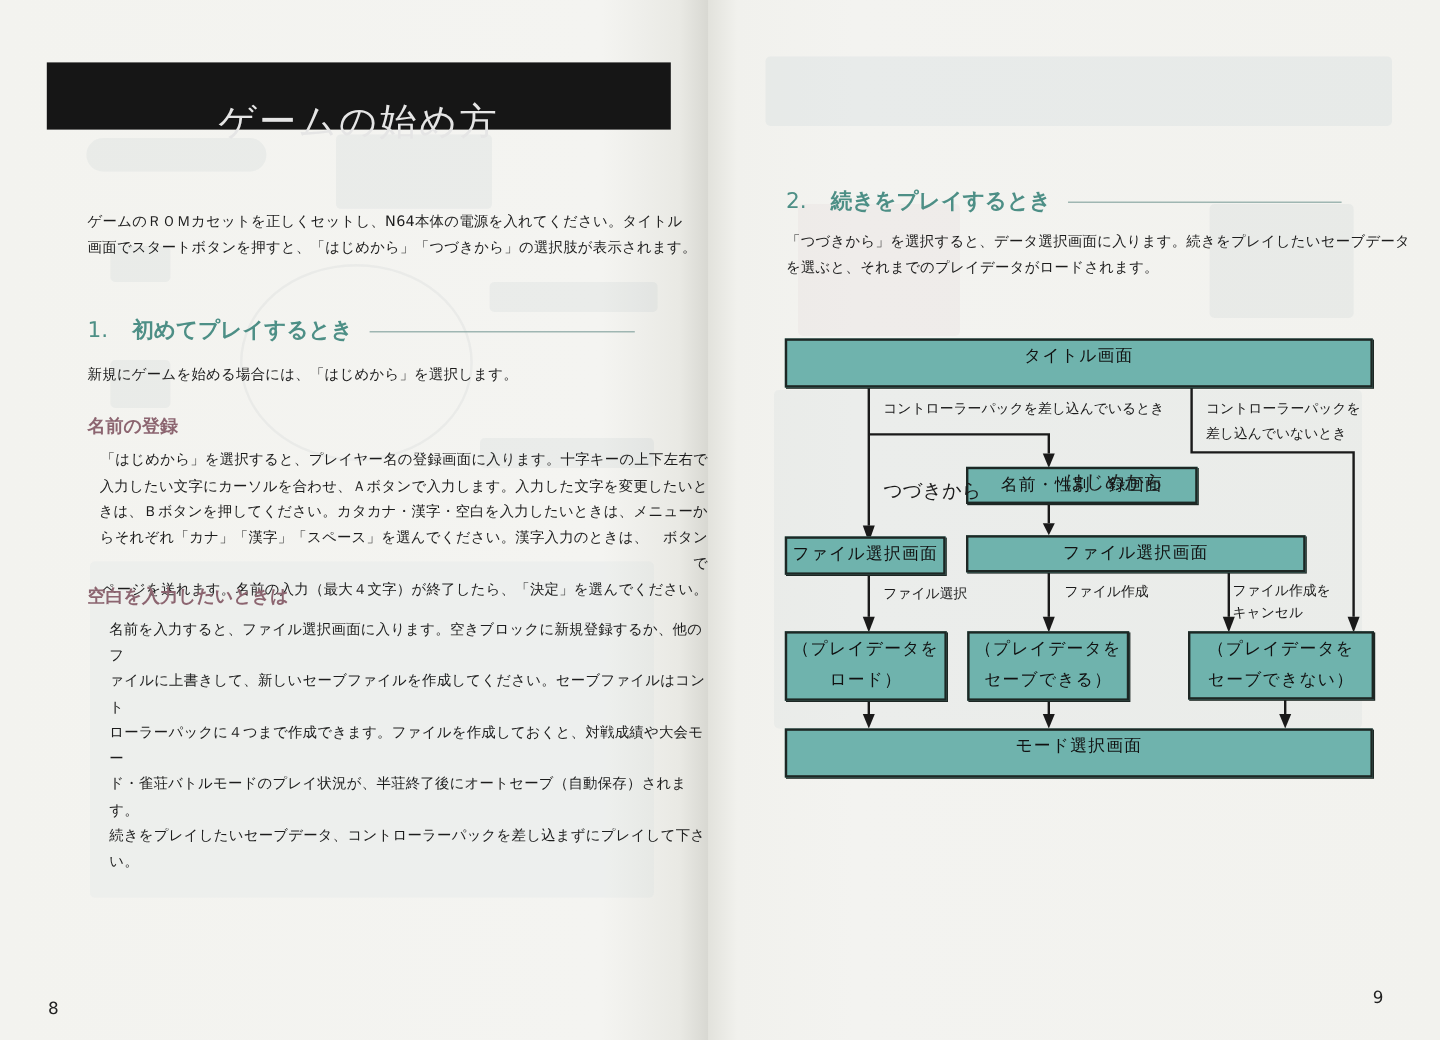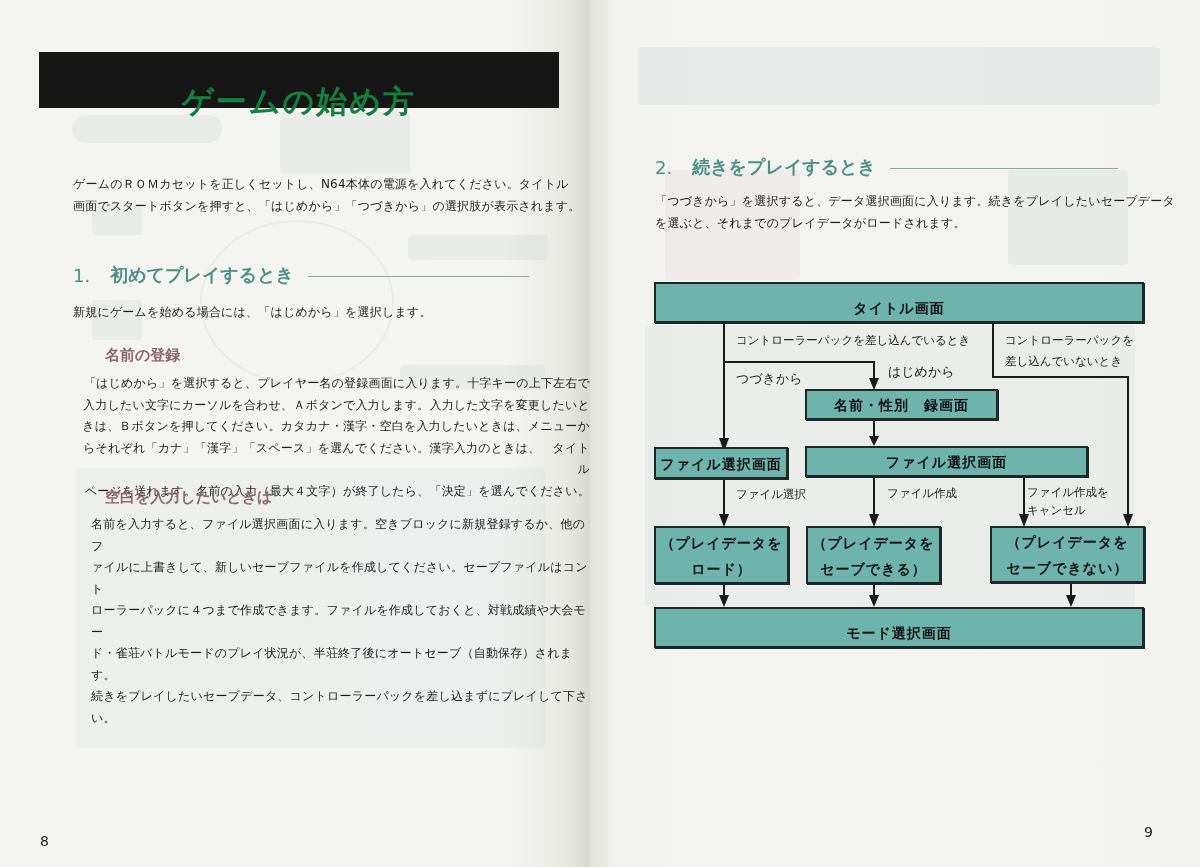--- a/index.html
+++ b/index.html
@@ -15,45 +15,45 @@
 
   
   .ghost { position: absolute; background: rgba(150,170,175,0.10); border-radius: 4px; }
   .ghost-round { border-radius: 30px; }
   .ghost-circle { border-radius: 50%; border: 2px solid rgba(150,160,165,0.10); background: transparent; }
 
   .title-bar {
     position: absolute; left: 39px; top: 52px; width: 520px; height: 56px;
     background: #161616; display: flex; align-items: center; justify-content: center;
   }
-  .title-bar span { color: #15803d; font-size: 31px; font-weight: bold; letter-spacing: 2px; margin-top: 44px; }
+  .title-bar span { color: #e5e5e5; font-size: 31px; font-weight: normal; letter-spacing: 2px; margin-top: 44px; }
 
   .para { position: absolute; font-size: 12px; line-height: 21.5px; color: #1c1c1c; letter-spacing: 0.2px; }
 
   .section-heading {
     position: absolute; display: flex; align-items: center; color: #4d8f86;
     font-size: 18px; font-weight: bold;
   }
   .section-heading .num { margin-right: 20px; font-weight: normal; }
   .section-heading .rule { flex: 1; height: 0; border-top: 1px solid #8aa7a3; margin-left: 14px; margin-top: 2px; }
 
-  .sub-heading { position: absolute; color: #8c6570; font-size: 15px; font-weight: bold; margin-left: 32px; }
+  .sub-heading { position: absolute; color: #8c6570; font-size: 15px; font-weight: bold; }
 
   .page-num { position: absolute; font-size: 14px; color: #222; }
 
   
   .fc-box {
     position: absolute; background: #6fb3ad; border: 2px solid #1d2724;
     box-shadow: 1px 1px 0 #1d2724;
-    display: flex; align-items: flex-end; justify-content: center; text-align: center;
-    font-size: 14px; color: #111; font-weight: bold; letter-spacing: 1px; line-height: 26px;
+    display: flex; align-items: flex-start; justify-content: center; text-align: center;
+    font-size: 14px; color: #111; font-weight: normal; letter-spacing: 1px; line-height: 26px;
     box-sizing: border-box;
   }
   .fc-label { position: absolute; font-size: 11.5px; color: #1a1a1a; white-space: nowrap; line-height: 21px; }
-  .fc-label.big { font-size: 13px; }
+  .fc-label.big { font-size: 16px; margin-top: 30px; }
   svg.flow { position: absolute; left: 0; top: 0; }
 </style>
 </head>
 <body>
 
 <div class="page page-left">
 
   <div class="ghost ghost-round" style="left:72px;top:115px;width:150px;height:28px;"></div>
   <div class="ghost" style="left:280px;top:112px;width:130px;height:62px;"></div>
   <div class="ghost" style="left:92px;top:205px;width:50px;height:30px;"></div>
@@ -79,21 +79,21 @@
   </div>
 
   <div class="para" style="left:73px;top:302px;">新規にゲームを始める場合には、「はじめから」を選択します。</div>
 
   <div class="sub-heading" style="left:73px;top:346px;">名前の登録</div>
 
   <div class="para" style="left:73px;top:373px;text-align:right;">
     <div>「はじめから」を選択すると、プレイヤー名の登録画面に入ります。十字キーの上下左右で</div>
     <div>入力したい文字にカーソルを合わせ、Ａボタンで入力します。入力した文字を変更したいと</div>
     <div>きは、Ｂボタンを押してください。カタカナ・漢字・空白を入力したいときは、メニューか</div>
-    <div>らそれぞれ「カナ」「漢字」「スペース」を選んでください。漢字入力のときは、　タイトル</div>
+    <div>らそれぞれ「カナ」「漢字」「スペース」を選んでください。漢字入力のときは、　ボタンで</div>
     <div>ページを送れます。名前の入力（最大４文字）が終了したら、「決定」を選んでください。</div>
   </div>
 
   <div class="sub-heading" style="left:73px;top:488px;">空白を入力したいときは</div>
 
   <div class="para" style="left:91px;top:514px;">
     <div>名前を入力すると、ファイル選択画面に入ります。空きブロックに新規登録するか、他のフ</div>
     <div>ァイルに上書きして、新しいセーブファイルを作成してください。セーブファイルはコント</div>
     <div>ローラーパックに４つまで作成できます。ファイルを作成しておくと、対戦成績や大会モー</div>
     <div>ド・雀荘バトルモードのプレイ状況が、半荘終了後にオートセーブ（自動保存）されます。</div>

